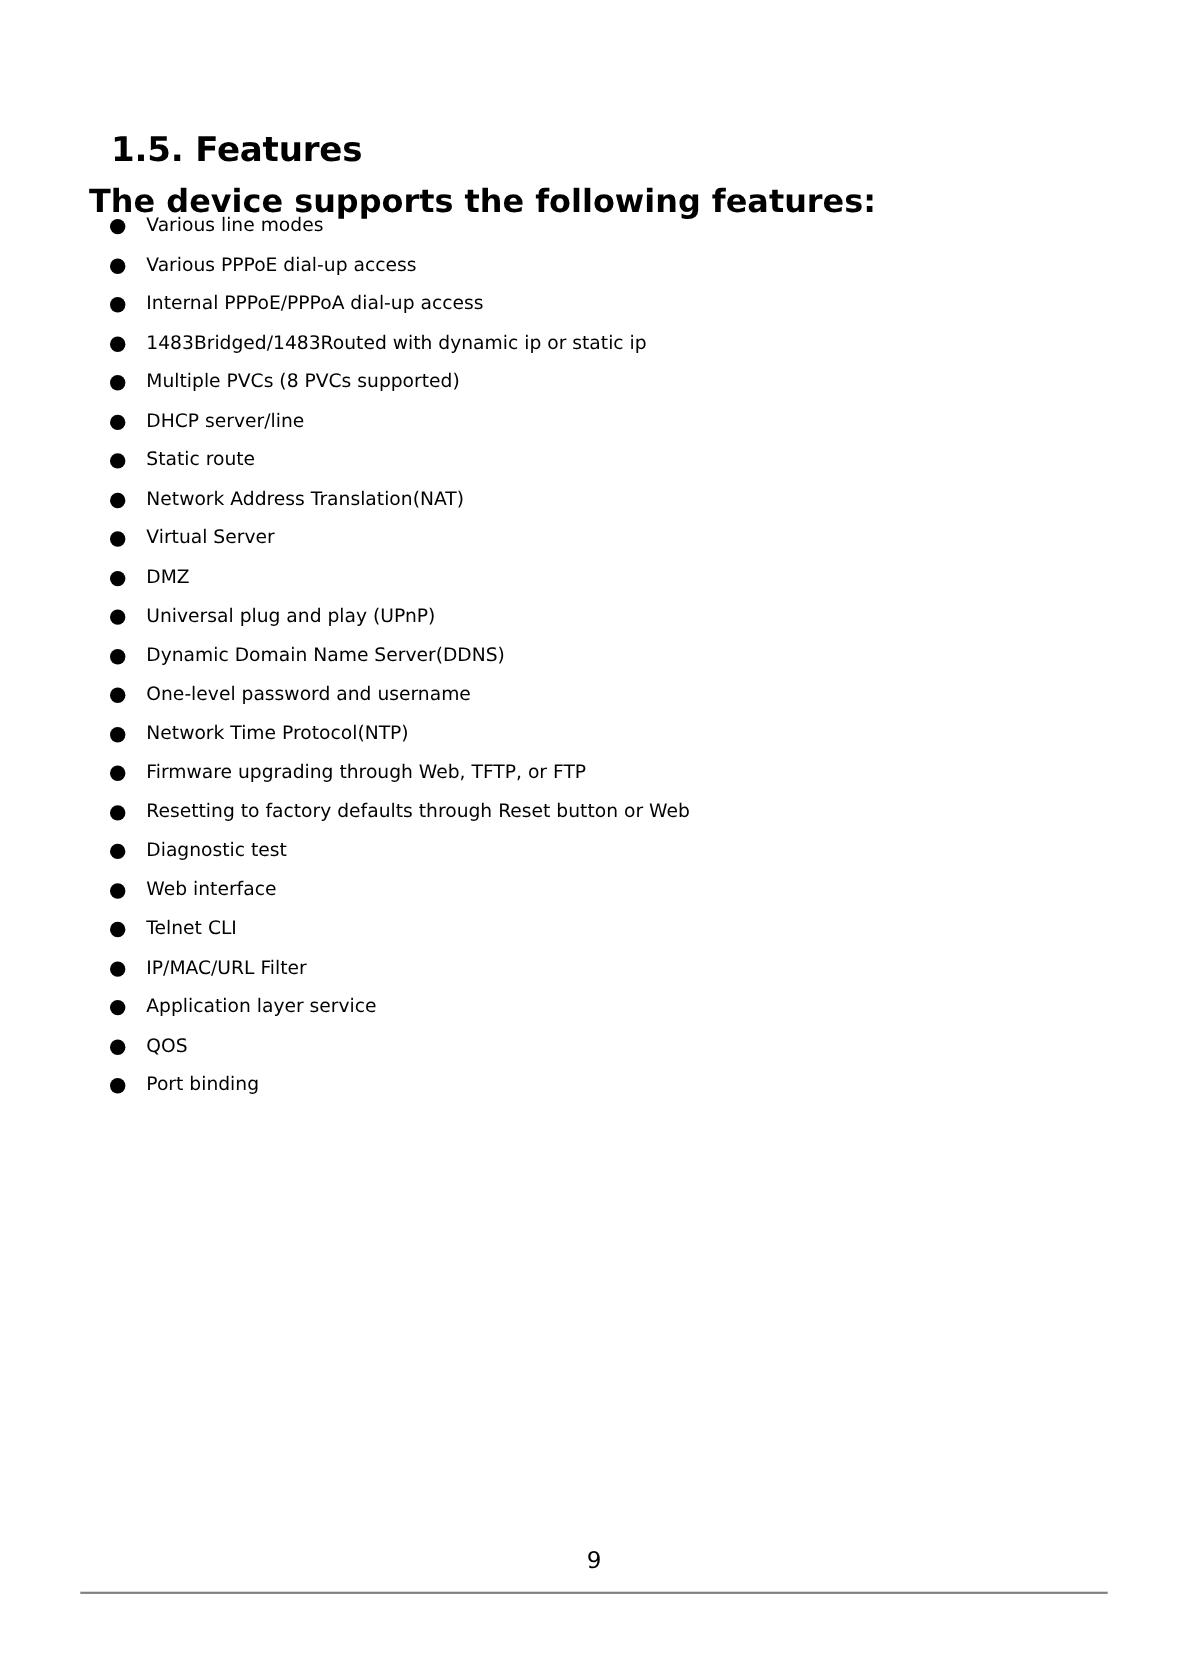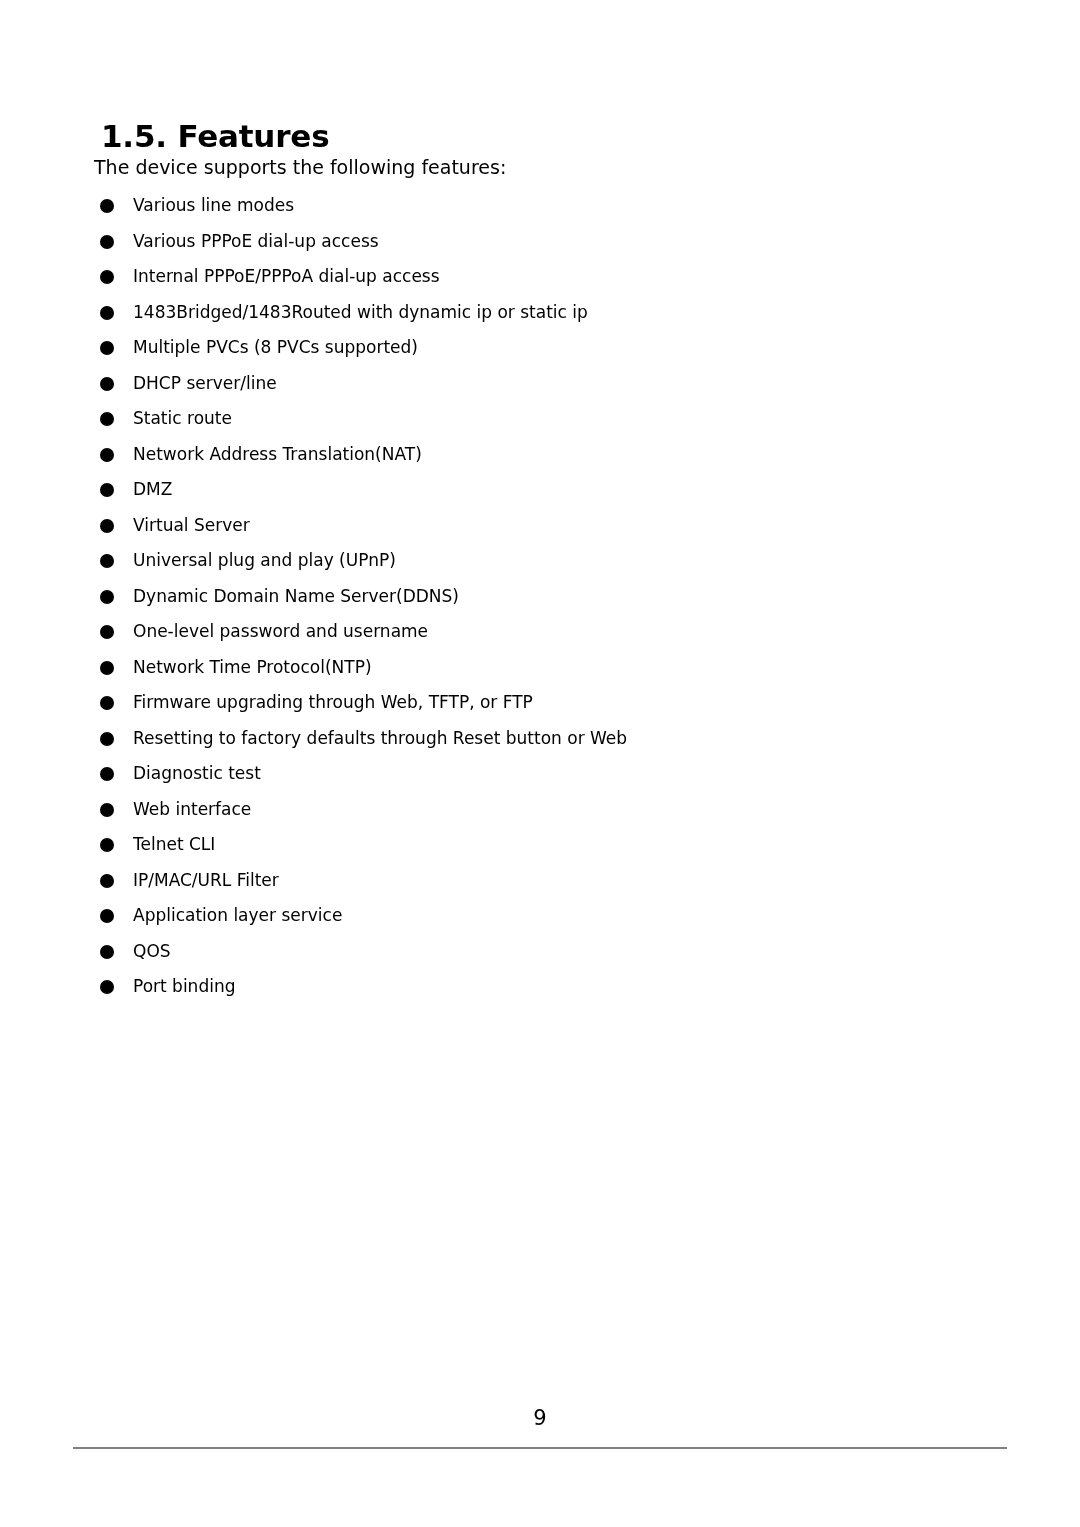--- a/index.html
+++ b/index.html
@@ -39,24 +39,24 @@
     top: 100px;
     font-size: 31px;
     font-weight: bold;
     letter-spacing: -0.2px;
     line-height: 1.0;
     white-space: nowrap;
   }
 
   .intro-text {
     position: absolute;
-    left: 94px;
+    left: 81px;
     top: 138px;
-    font-size: 19px;
-    font-weight: normal;
+    font-size: 29px;
+    font-weight: bold;
     line-height: 1.12;
     white-space: nowrap;
   }
 
   .feature-list {
     position: absolute;
     left: 0;
     top: 188px;
     width: 1080px;
     margin: 0;
@@ -163,25 +163,25 @@
         <li class="feature-item">
           <span class="bullet-marker"></span>
           <span class="feature-label">Static route</span>
         </li>
         <li class="feature-item">
           <span class="bullet-marker"></span>
           <span class="feature-label">Network Address Translation(NAT)</span>
         </li>
         <li class="feature-item">
           <span class="bullet-marker"></span>
+          <span class="feature-label">Virtual Server</span>
+        </li>
+        <li class="feature-item">
+          <span class="bullet-marker"></span>
           <span class="feature-label">DMZ</span>
-        </li>
-        <li class="feature-item">
-          <span class="bullet-marker"></span>
-          <span class="feature-label">Virtual Server</span>
         </li>
         <li class="feature-item">
           <span class="bullet-marker"></span>
           <span class="feature-label">Universal plug and play (UPnP)</span>
         </li>
         <li class="feature-item">
           <span class="bullet-marker"></span>
           <span class="feature-label">Dynamic Domain Name Server(DDNS)</span>
         </li>
         <li class="feature-item">

